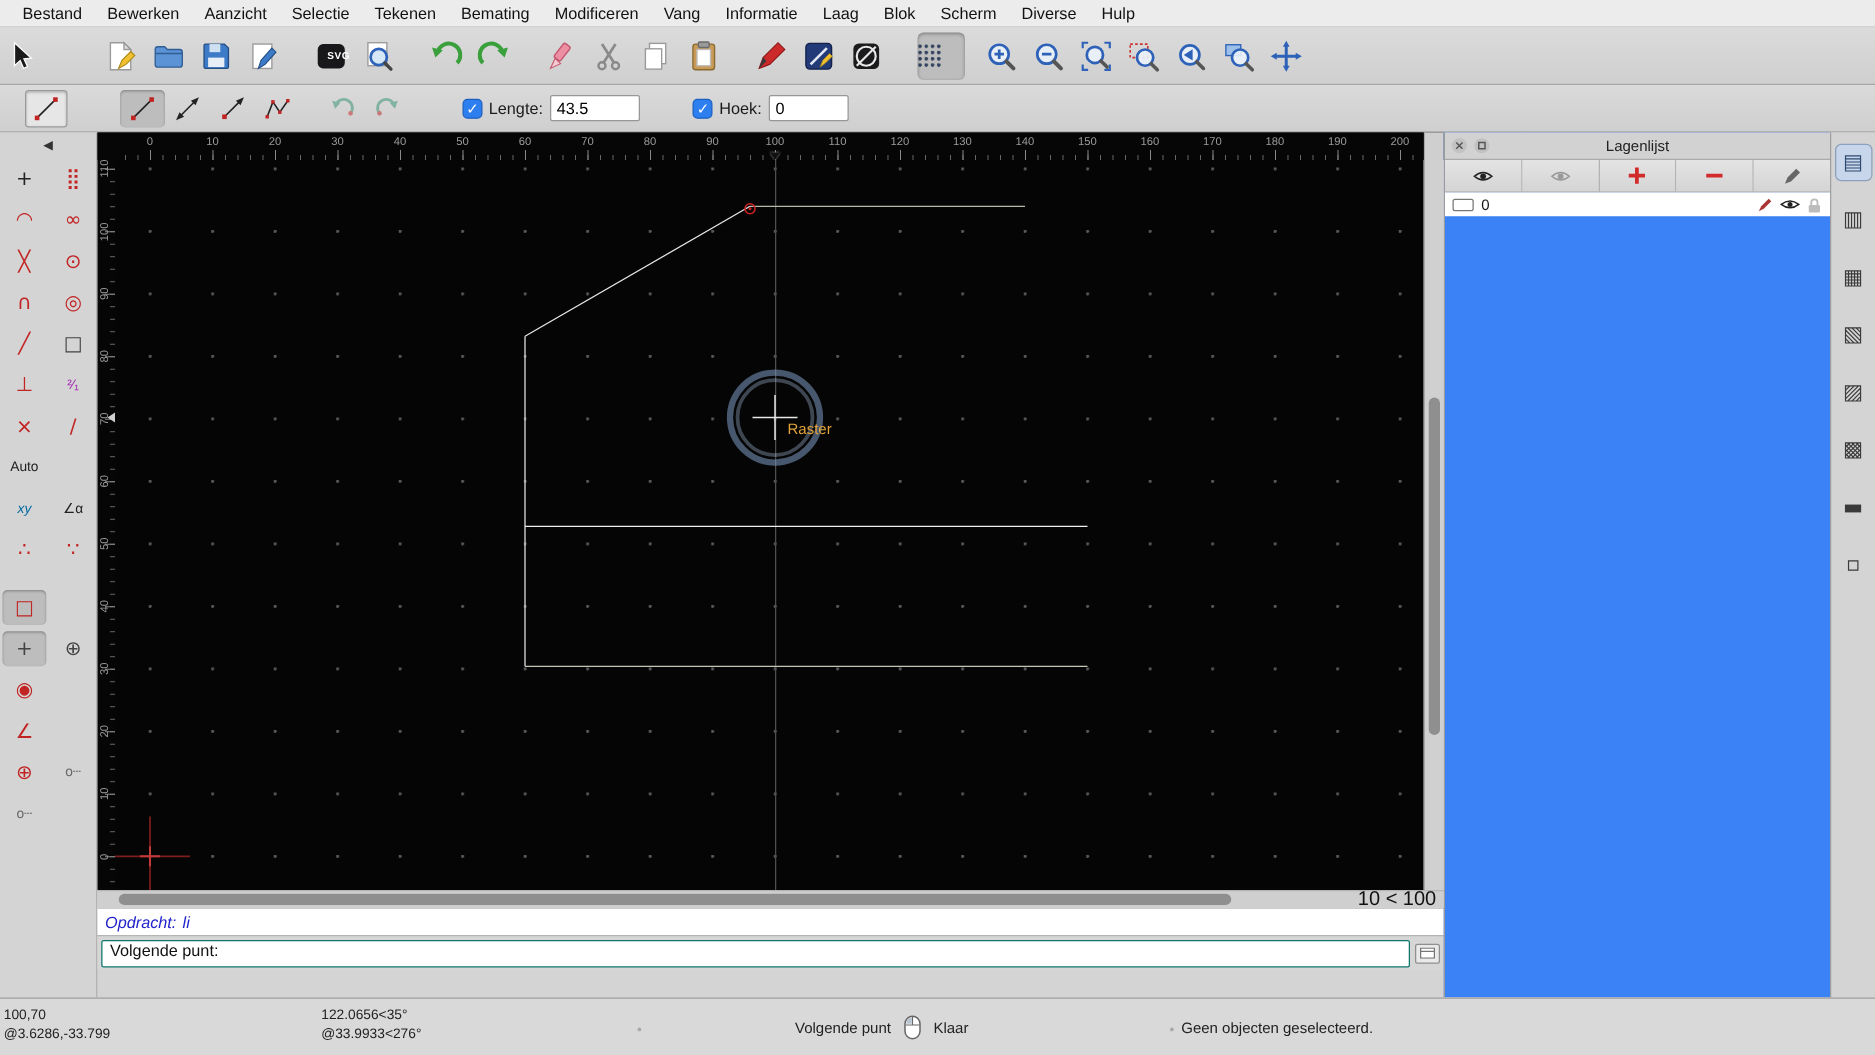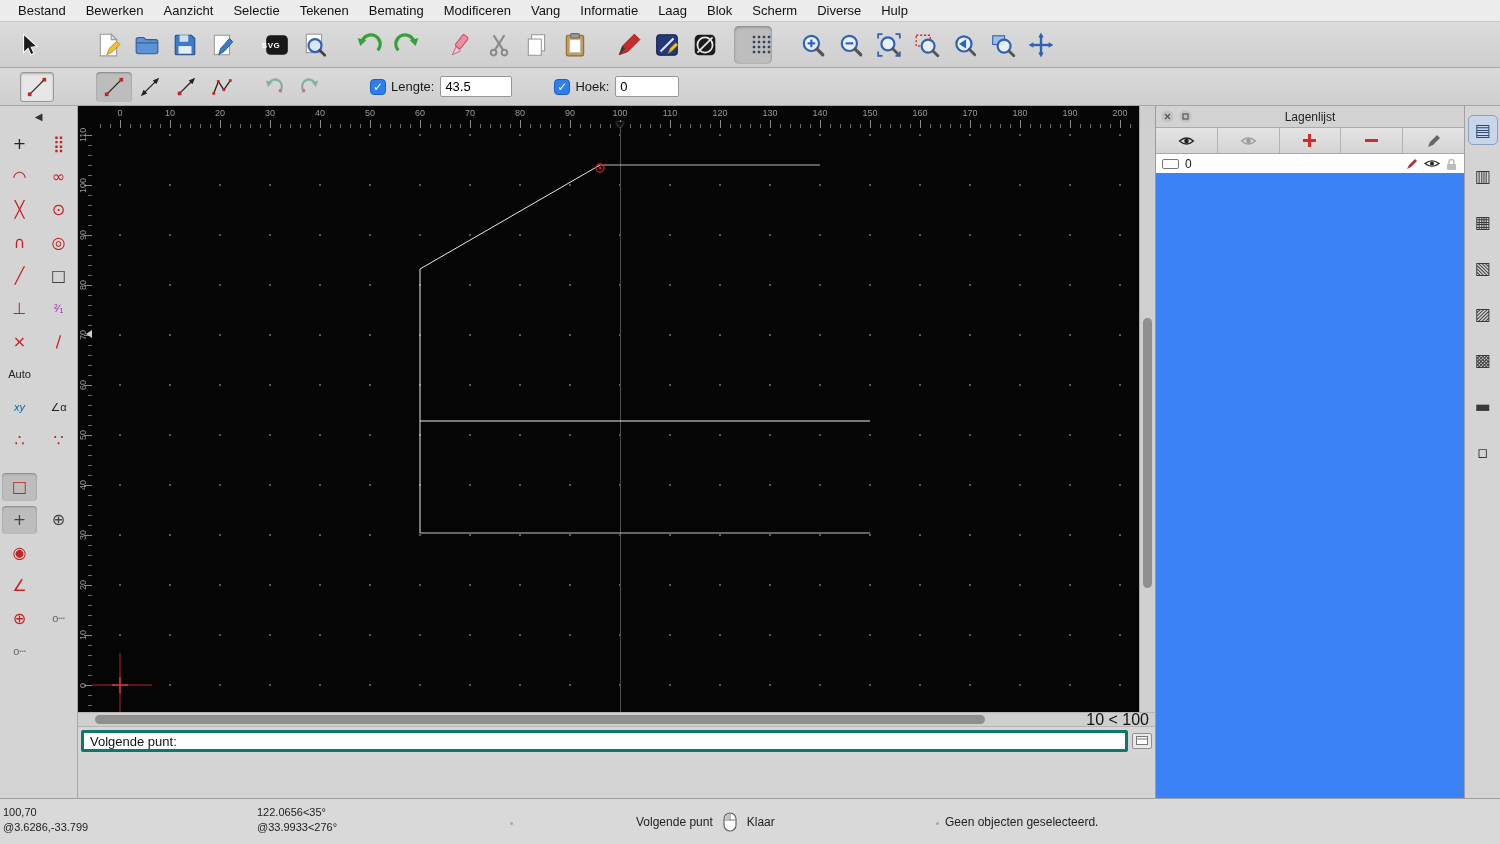--- a/index.html
+++ b/index.html
@@ -5,21 +5,21 @@
   * { box-sizing: border-box; margin: 0; padding: 0; }
   html,body { width:1500px; height:844px; overflow:hidden; }
   body { font-family:"Liberation Sans","DejaVu Sans",sans-serif; background:#d4d4d4; color:#1a1a1a; position:relative; }
 
   
   .menubar { height:22px; background:#ececec; border-bottom:1px solid #c9c9c9; display:flex; align-items:center; padding-left:8px; }
   .menu-item { font-size:13px; color:#111; padding:0 10px; line-height:21px; cursor:default; }
 
   
   .toolbar1 { height:46px; background:linear-gradient(#dbdbdb,#cfcfcf); border-bottom:1px solid #a6a6a6; display:flex; align-items:center; padding:0 4px; }
-  .tb { width:38px; height:38px; border:none; background:transparent; display:flex; align-items:center; justify-content:flex-end; position:relative; }
+  .tb { width:38px; height:38px; border:none; background:transparent; display:flex; align-items:center; justify-content:flex-start; position:relative; }
   .tb svg { width:26px; height:26px; }
   .tb.active { background:#bdbdbd; border-radius:5px; box-shadow:inset 0 1px 3px rgba(0,0,0,.35); }
   .tb-gap { width:16px; } .tb-gap-lg { width:42px; }
   .svg-label { position:absolute; left:0; right:0; top:50%; transform:translateY(-50%); text-align:center; color:#fff; font-size:8px; font-weight:bold; letter-spacing:.5px; pointer-events:none; }
   .grid-icon { width:20px; height:20px; background-image:radial-gradient(circle at 2px 2px,#33435f 1.2px,transparent 1.7px); background-size:5px 5px; }
 
   .toolbar2 { height:38px; background:linear-gradient(#dadada,#cfcfcf); border-bottom:1px solid #a6a6a6; display:flex; align-items:center; padding:0 8px; }
   .cur-tool { width:34px; height:30px; margin-left:12px; background:#e6e6e6; border:1px solid #9a9a9a; border-radius:3px; box-shadow:inset 0 1px 2px rgba(0,0,0,.25); display:flex; align-items:center; justify-content:center; }
   .cur-tool svg, .tb2 svg { width:22px; height:22px; }
   .tb2 { width:36px; height:30px; border:none; background:transparent; display:flex; align-items:center; justify-content:center; }
@@ -79,21 +79,21 @@
 
   .hscroll-row { height:14px; background:#cfcfcf; border-top:1px solid #b5b5b5; position:relative; }
   .h-thumb { position:absolute; top:2px; height:9px; background:#8f8f8f; border-radius:5px; }
   .grid-status { position:absolute; right:6px; top:0; font-size:16px; color:#111; line-height:14px; }
 
   .history-row { height:22px; background:#fff; border-top:1px solid #bbb; display:flex; align-items:center; padding-left:6px; }
   .cmd-history { font-size:13px; font-style:italic; color:#2222cc; }
   .cmd-history .val { margin-left:5px; }
 
   .input-row { height:28px; background:#d6d6d6; display:flex; align-items:center; padding:0 3px; border-top:1px solid #b5b5b5; }
-  .cmd-field { flex:1; height:22px; background:#fff; border:3px solid #0f766e; border-radius:2px; display:flex; align-items:flex-end; padding-left:6px; font-size:13px; color:#111; }
+  .cmd-field { flex:1; height:22px; background:#fff; border:1px solid #0f766e; border-radius:2px; display:flex; align-items:flex-start; padding-left:6px; font-size:13px; color:#111; }
   .cmd-toggle { width:20px; height:16px; margin-left:4px; border:1px solid #8f8f8f; background:#e9e9e9; border-radius:2px; display:flex; align-items:center; justify-content:center; }
 
   
   .layers-panel { width:309px; background:#3b82f6; border-left:1px solid #9b9b9b; display:flex; flex-direction:column; }
   .panel-header { height:22px; background:#d2d2d2; border-bottom:1px solid #aaa; position:relative; display:flex; align-items:center; justify-content:center; }
   .panel-title { font-size:12px; color:#222; }
   .panel-header-btns { position:absolute; left:5px; top:4px; display:flex; gap:5px; }
   .panel-toolbar { height:26px; display:flex; background:#dcdcdc; border-bottom:1px solid #a8a8a8; }
   .ptb { flex:1; border:none; border-right:1px solid #b2b2b2; background:linear-gradient(#e4e4e4,#d4d4d4); display:flex; align-items:center; justify-content:center; }
   .ptb:last-child { border-right:none; }
@@ -583,32 +583,44 @@
 
         <div class="origin-marker" style="left: 28px; top: 557px;">
           <svg width="64" height="64">
               <line x1="0" y1="32" x2="64" y2="32" stroke="#7e1d1d" stroke-width="1.4"></line>
               <line x1="32" y1="0" x2="32" y2="64" stroke="#7e1d1d" stroke-width="1.4"></line>
               <line x1="24" y1="32" x2="40" y2="32" stroke="#c23a3a" stroke-width="1.6"></line>
               <line x1="32" y1="24" x2="32" y2="40" stroke="#c23a3a" stroke-width="1.6"></line>
             </svg>
         </div>
 
+        <div class="snap-indicator" style="left: 528px; top: 206px;">
+          <svg width="84" height="84">
+            <circle cx="42" cy="42" r="36" fill="none" stroke="#7e9cc4" stroke-opacity="0.55" stroke-width="5"></circle>
+            <circle cx="42" cy="42" r="30" fill="none" stroke="#a8c4e0" stroke-opacity="0.35" stroke-width="3"></circle>
+            <line x1="42" y1="24" x2="42" y2="60" stroke="#e8e8e8" stroke-width="1.2"></line>
+            <line x1="24" y1="42" x2="60" y2="42" stroke="#e8e8e8" stroke-width="1.2"></line>
+          </svg>
+          <span class="snap-label">Raster</span>
+        </div>
       </div>
 
       <div class="v-scroll">
         <div class="v-thumb" style="top:190px;height:270px;"></div>
       </div>
     </div>
 
     <div class="hscroll-row">
       <div class="h-thumb" style="left:17px;width:890px;"></div>
       <span class="grid-status">10 &lt; 100</span>
     </div>
 
+    <div class="history-row">
+      <span class="cmd-history"><span>Opdracht:</span><span class="val">li</span></span>
+    </div>
 
     <div class="input-row">
       <div class="cmd-field">
         <span>Volgende punt:</span>
       </div>
       <button class="cmd-toggle">
         <svg width="12" height="9">
             <rect x="0.5" y="0.5" width="11" height="8" fill="#fff" stroke="#777"></rect>
             <line x1="0.5" y1="3" x2="11.5" y2="3" stroke="#777"></line>
           </svg>

